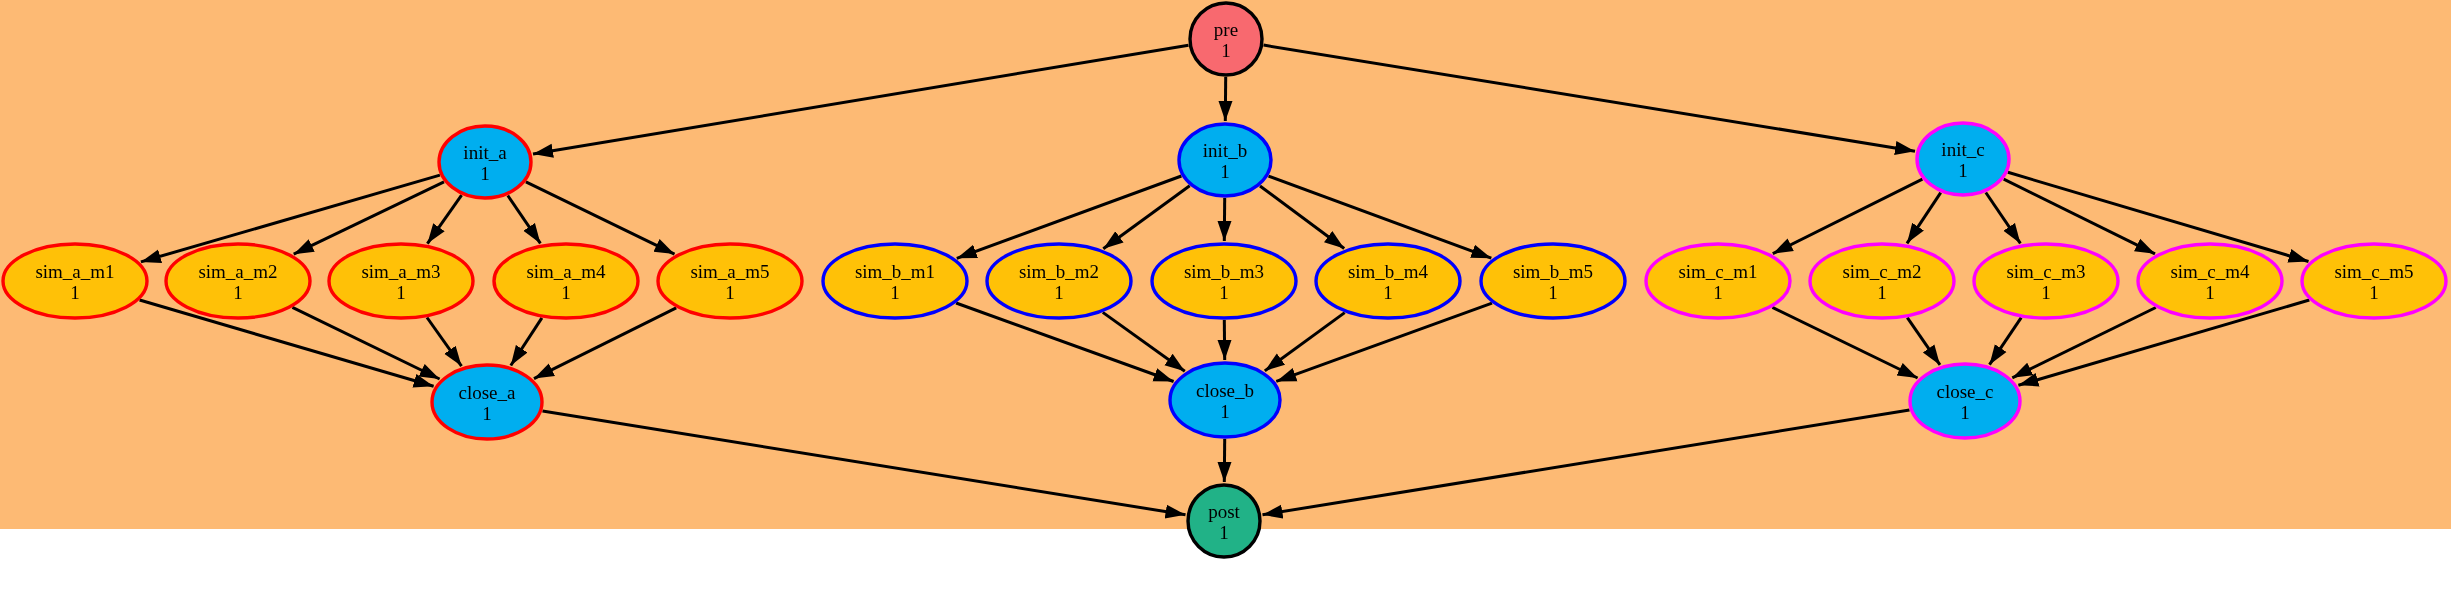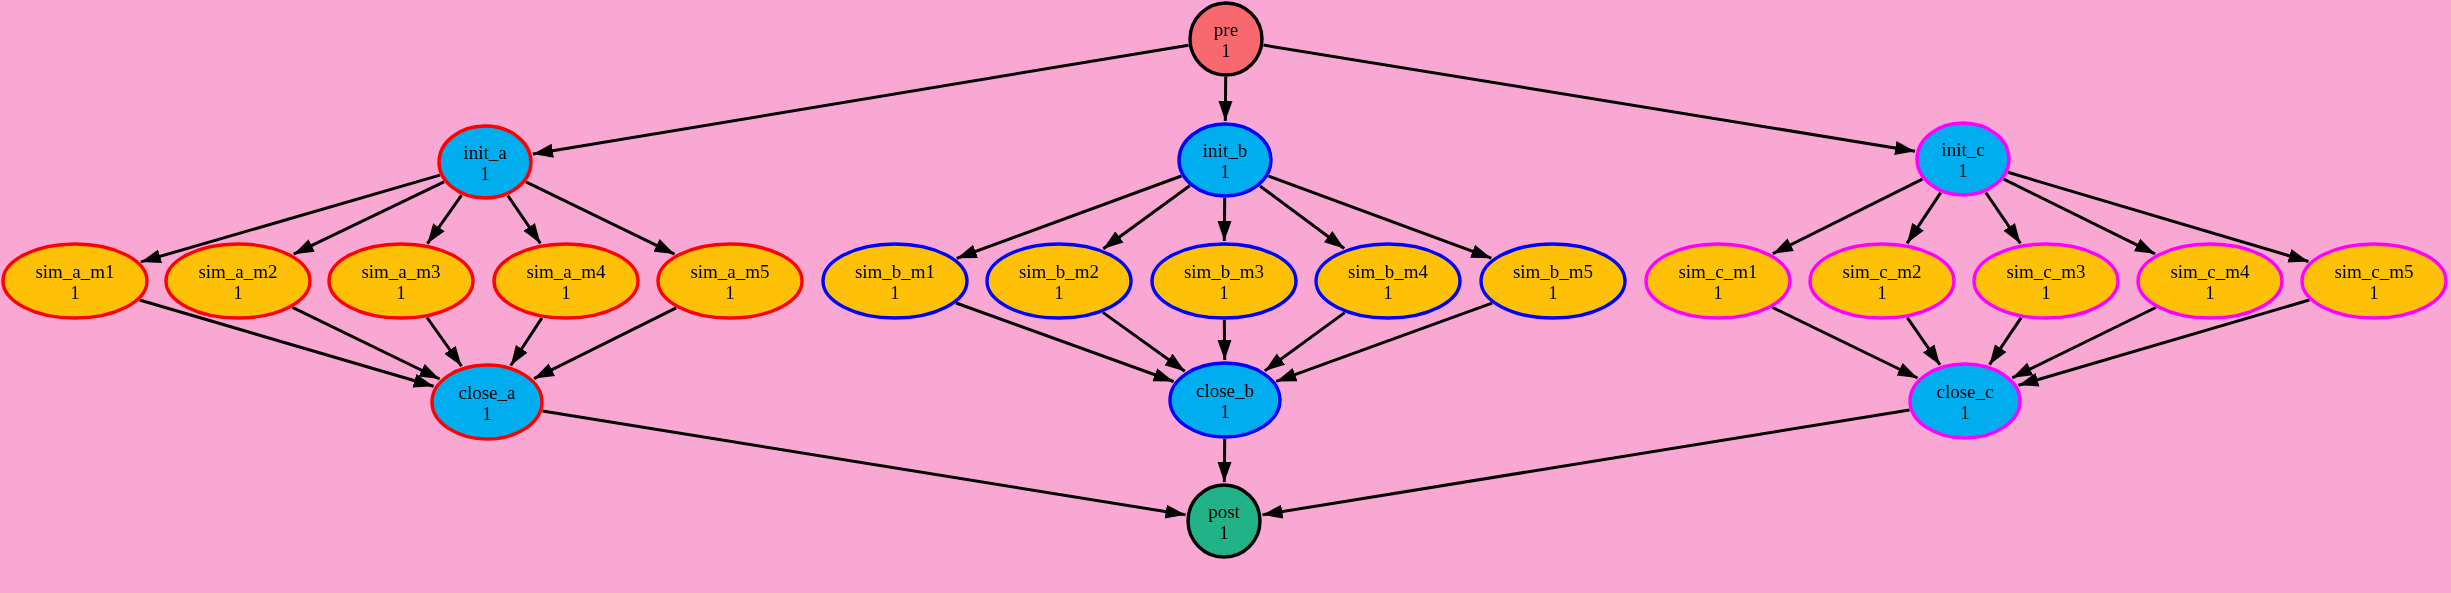--- a/index.html
+++ b/index.html
@@ -7,22 +7,22 @@
     padding: 0;
     background: #ffffff;
     width: 2451px;
     height: 593px;
     overflow: hidden;
     font-family: "Liberation Serif", "DejaVu Serif", serif;
   }
   .canvas-wrap {
     position: relative;
     width: 2451px;
-    height: 593px;
-    background: #f9a8d4;
+    height: 529px;
+    background: #fdba74;
   }
   svg { display: block; }
   .edge-line {
     stroke: #000000;
     stroke-width: 3;
     fill: none;
   }
   .node-ellipse {
     stroke-width: 3.4;
   }

